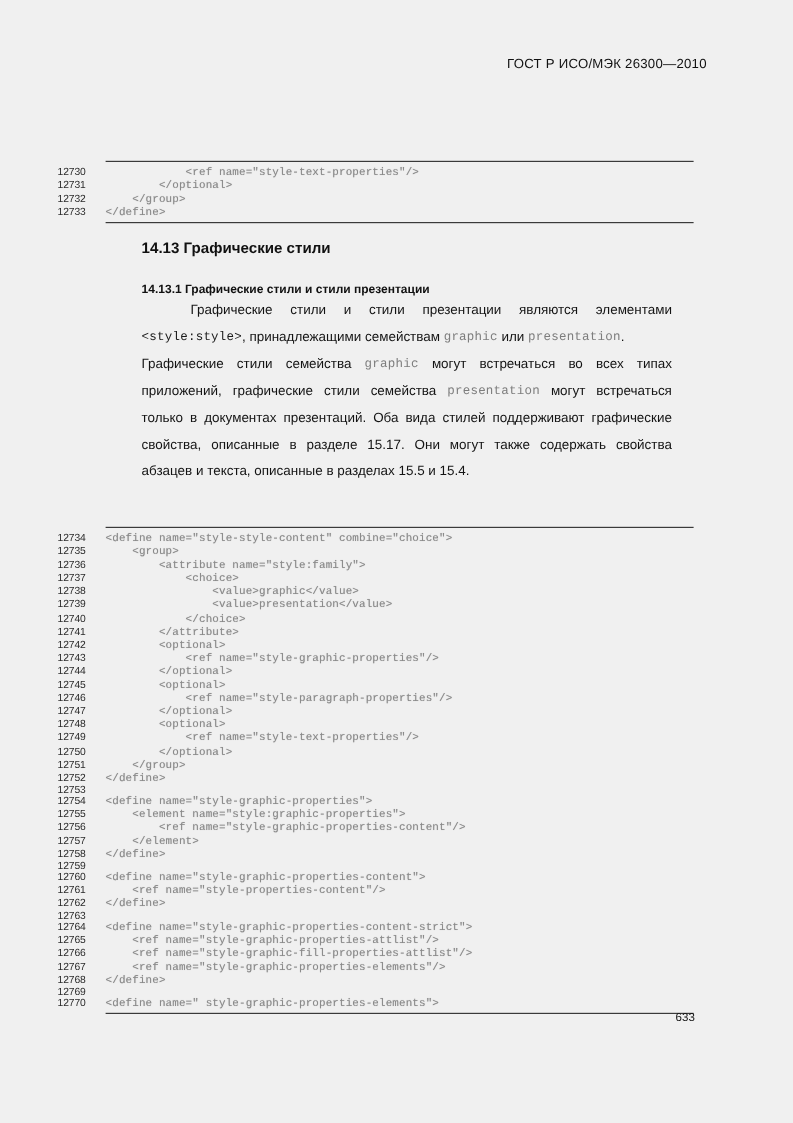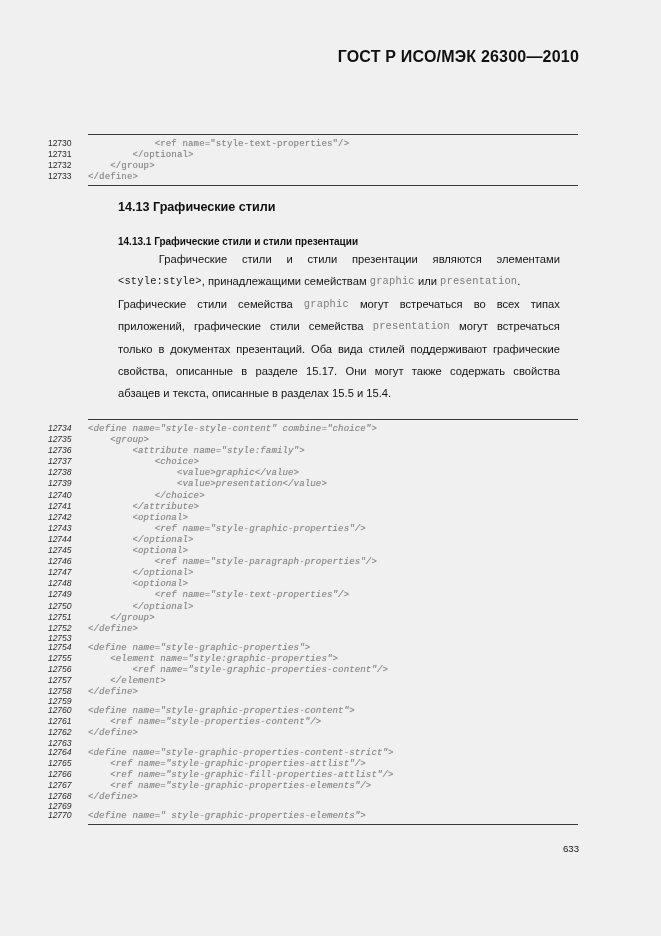--- a/index.html
+++ b/index.html
@@ -18,23 +18,23 @@
   .page {
     position: absolute;
     inset: 0;
     background: #f0f0f0;
   }
 
   
   .doc-header {
     position: absolute;
     top: 48px;
-    right: 82px;
-    font-size: 16px;
-    font-weight: bold;
+    right: 72px;
+    font-size: 11px;
+    font-weight: normal;
     letter-spacing: 0.2px;
     color: #111;
     white-space: nowrap;
   }
 
   
   .listing {
     position: absolute;
     left: 48px;
     width: 540px;
@@ -210,21 +210,21 @@
       <span class="w">содержать</span>
       <span class="w">свойства</span>
     </div>
 
     <div class="pline">
       <span class="w">абзацев и текста, описанные в разделах 15.5 и 15.4.</span>
     </div>
 
   </div>
 
-  <div class="listing" id="listing-main" style="top:419px;font-style:italic;">
+  <div class="listing" id="listing-main" style="top:439px;">
     <div class="rule"></div>
     <div id="listing-main-body" style="padding-top:3px;">
         <div class="code-line"><span class="lineno">12734</span><span class="codetext">&lt;define name="style-style-content" combine="choice"&gt;</span></div>
         <div class="code-line"><span class="lineno">12735</span><span class="codetext">    &lt;group&gt;</span></div>
         <div class="code-line"><span class="lineno">12736</span><span class="codetext">        &lt;attribute name="style:family"&gt;</span></div>
         <div class="code-line"><span class="lineno">12737</span><span class="codetext">            &lt;choice&gt;</span></div>
         <div class="code-line"><span class="lineno">12738</span><span class="codetext">                &lt;value&gt;graphic&lt;/value&gt;</span></div>
         <div class="code-line"><span class="lineno">12739</span><span class="codetext">                &lt;value&gt;presentation&lt;/value&gt;</span></div>
         <div class="code-line"><span class="lineno">12740</span><span class="codetext">            &lt;/choice&gt;</span></div>
         <div class="code-line"><span class="lineno">12741</span><span class="codetext">        &lt;/attribute&gt;</span></div>

